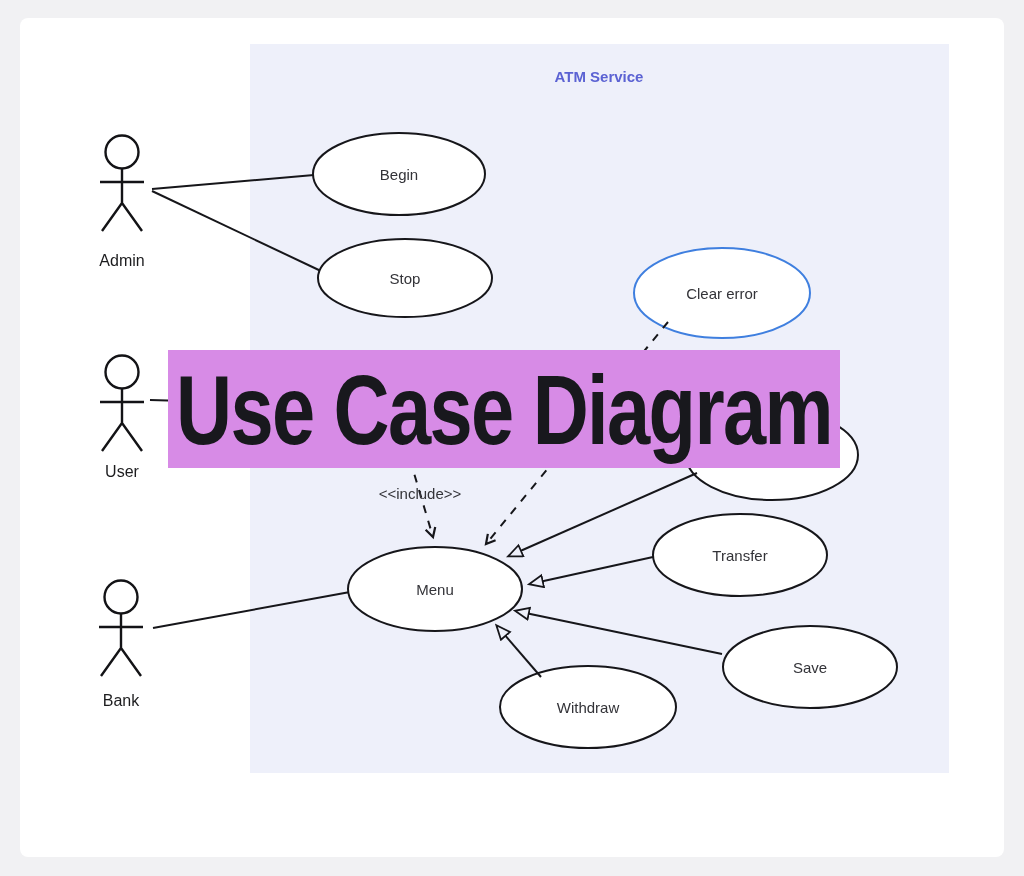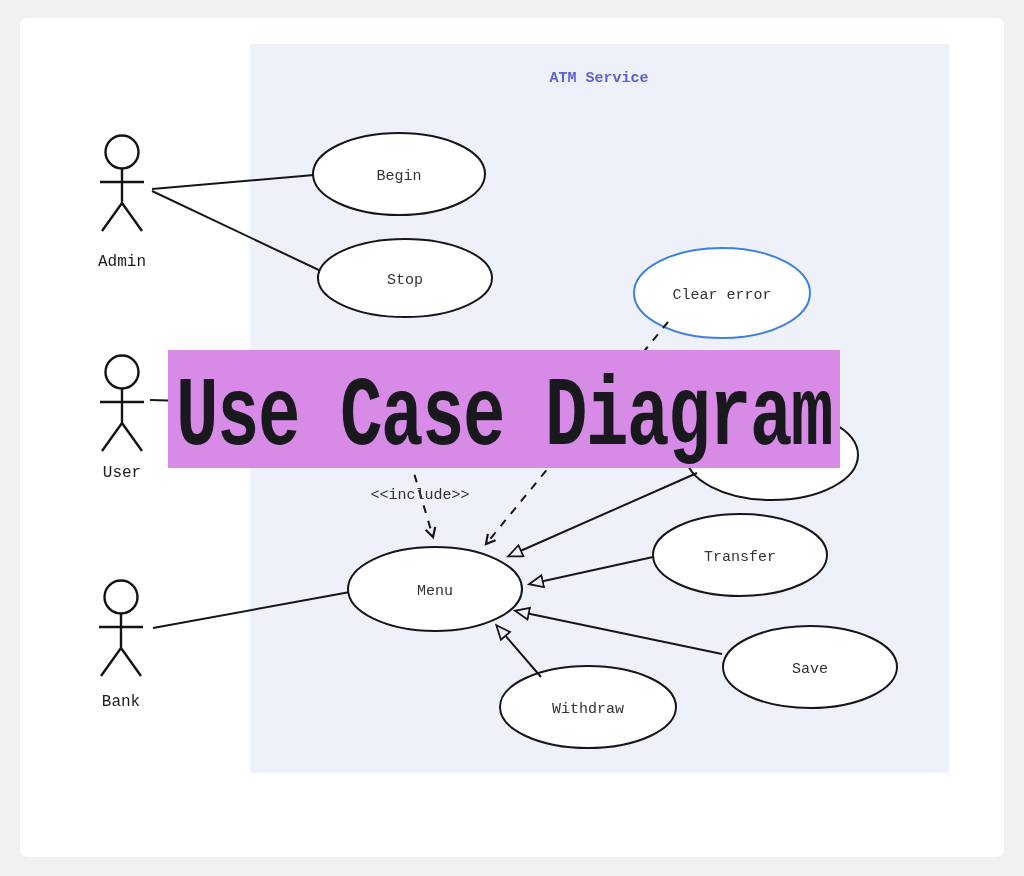--- a/index.html
+++ b/index.html
@@ -2,21 +2,21 @@
 <html><head>
 <meta charset="utf-8">
 <style>
   html, body {
     margin: 0; padding: 0;
     width: 1024px; height: 876px;
     background: #f1f1f3;
     font-family: "Liberation Sans", "DejaVu Sans", sans-serif;
     overflow: hidden;
   }
-  .stage { position: relative; width: 1024px; height: 776px; font-family: Liberation Mono, monospace; }
+  .stage { position: relative; width: 1024px; height: 776px; }
   svg { position: absolute; left: 0; top: 0; display: block; }
   text { user-select: none; }
   .node-label { font-size: 15px; fill: #333338; }
   .actor-label { font-size: 16px; fill: #1c1c1e; }
   .edge-label { font-size: 15px; fill: #333338; }
   .boundary-label { font-size: 15px; font-weight: bold; }
   .banner-text { font-size: 98px; font-weight: bold; letter-spacing: -2px; }
 </style>
 </head>
 <body style="background: rgb(241, 241, 243);">

